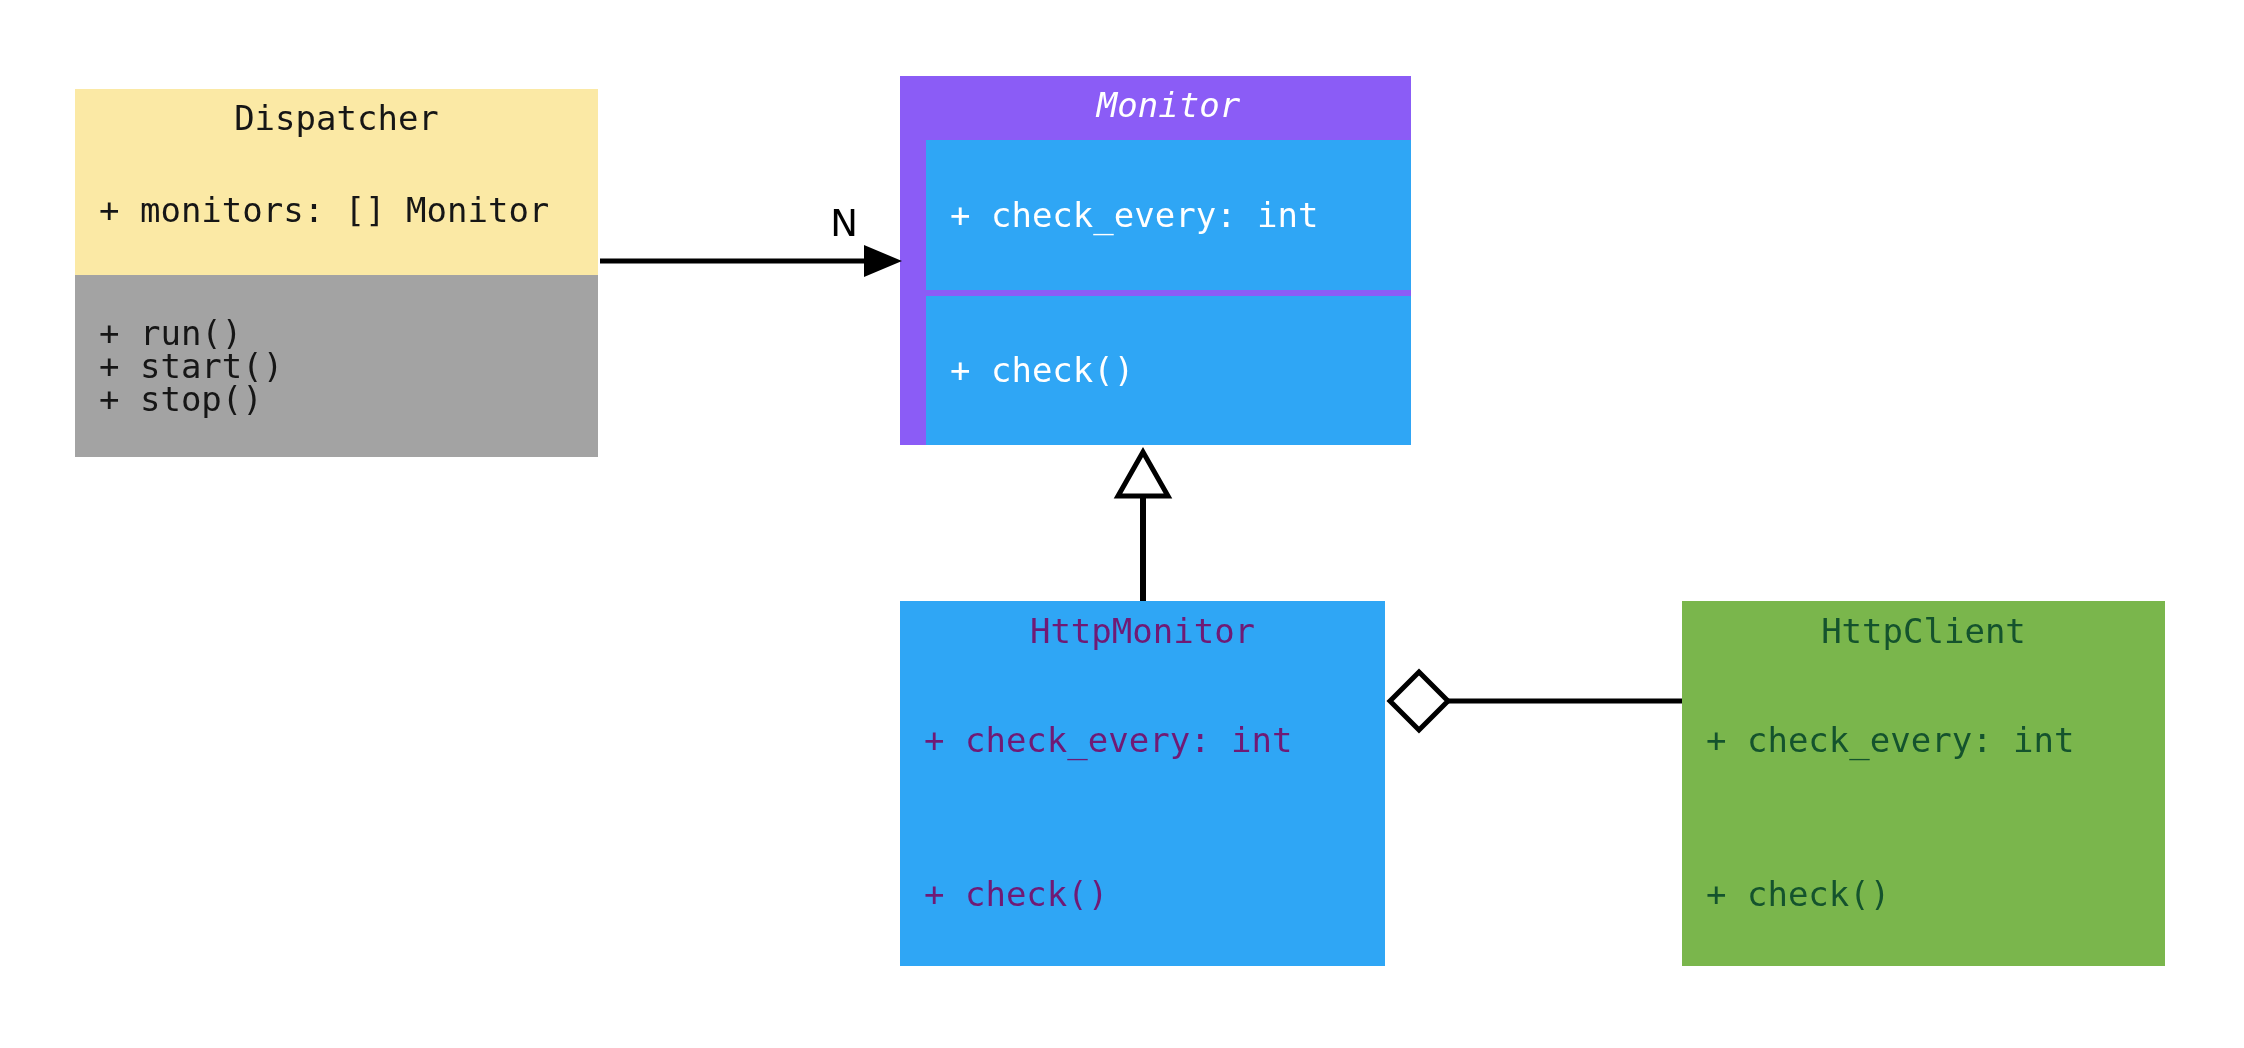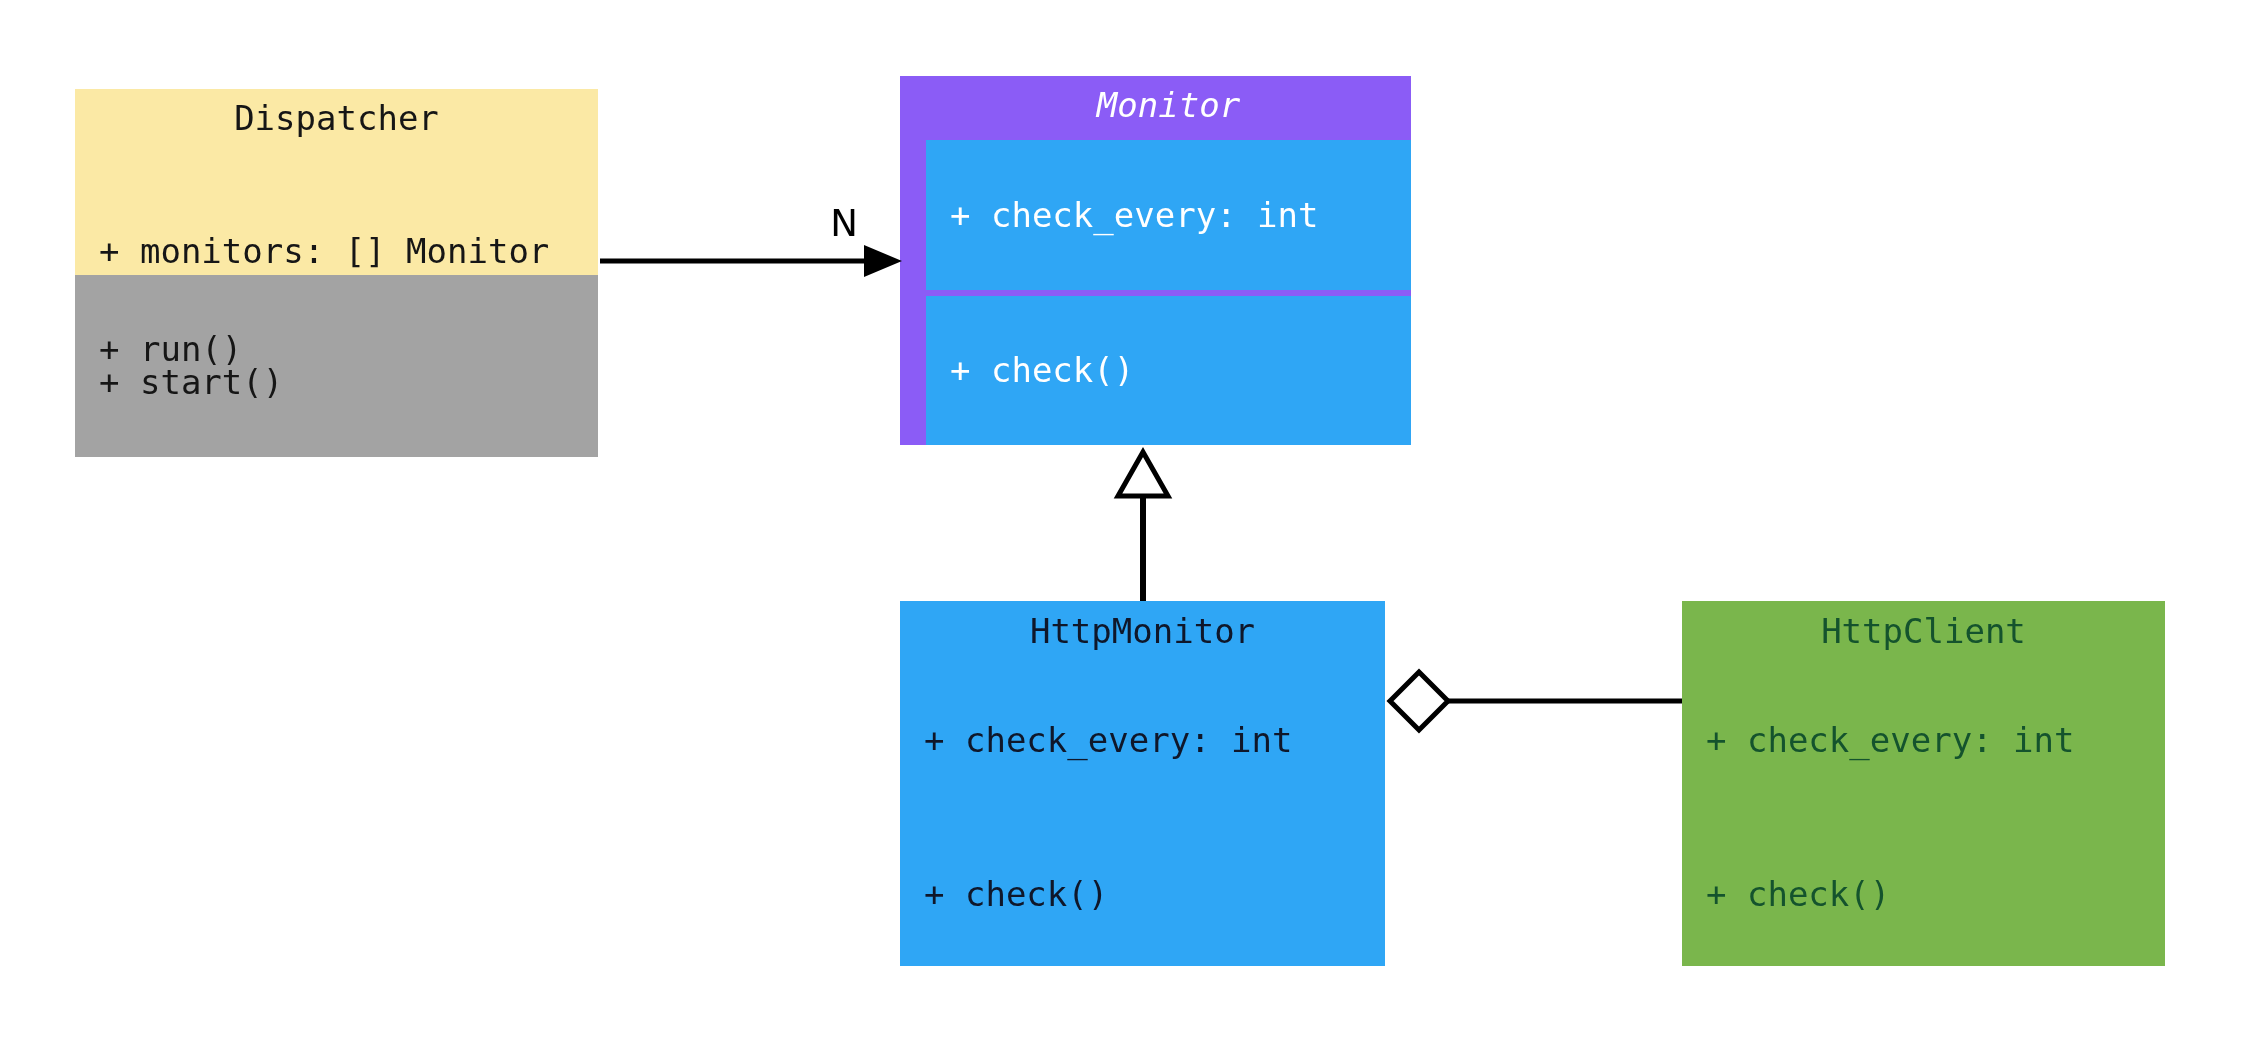--- a/index.html
+++ b/index.html
@@ -45,40 +45,41 @@
     font-size:37px;line-height:44px;text-align:center;color:#000;
   }
 </style>
 </head>
 <body>
 
 <div class="canvas">
 
   <div class="class-box box-dispatcher" id="box-dispatcher" style="background-color: rgb(251, 233, 165); color: rgb(22, 22, 22);">
     <div class="sec sec-title">Dispatcher</div>
-    <div class="sec sec-body sec-attrs" style="background-color: rgb(251, 233, 165); justify-content: flex-end;">
+    <div class="sec sec-body sec-attrs" style="background-color: rgb(251, 233, 165);">
       <div class="line">+ monitors: [] Monitor</div>
     </div>
     <div class="sec sec-body sec-methods" style="background-color: #a3a3a3;">
       <div class="line">+ run()</div>
       <div class="line">+ start()</div>
+      <div class="line">+ stop()</div>
     </div>
   </div>
 
   <div class="class-box box-monitor" id="box-monitor" style="background-color: #8b5cf6; color: rgb(255, 255, 255); padding-left: 26px;">
     <div class="sec sec-title" style="font-style: italic;">Monitor</div>
     <div class="sec sec-body sec-attrs" style="background-color: rgb(47, 166, 245);">
       <div class="line">+ check_every: int</div>
     </div>
     <div class="sec sec-body sec-methods" style="background-color: rgb(47, 166, 245);">
       <div class="line">+ check()</div>
     </div>
   </div>
 
-  <div class="class-box box-bottom" id="box-httpmonitor" style="background-color: rgb(47, 166, 245); color: #0f172a;">
+  <div class="class-box box-bottom" id="box-httpmonitor" style="background-color: rgb(47, 166, 245); color: #701a75;">
     <div class="sec sec-title">HttpMonitor</div>
     <div class="sec sec-body sec-attrs" style="background-color: rgb(47, 166, 245);">
       <div class="line">+ check_every: int</div>
     </div>
     <div class="sec sec-body sec-methods" style="background-color: rgb(47, 166, 245);">
       <div class="line">+ check()</div>
     </div>
   </div>
 
   <div class="class-box box-bottom" id="box-httpclient" style="background-color: rgb(122, 182, 76); color: #14532d;">

